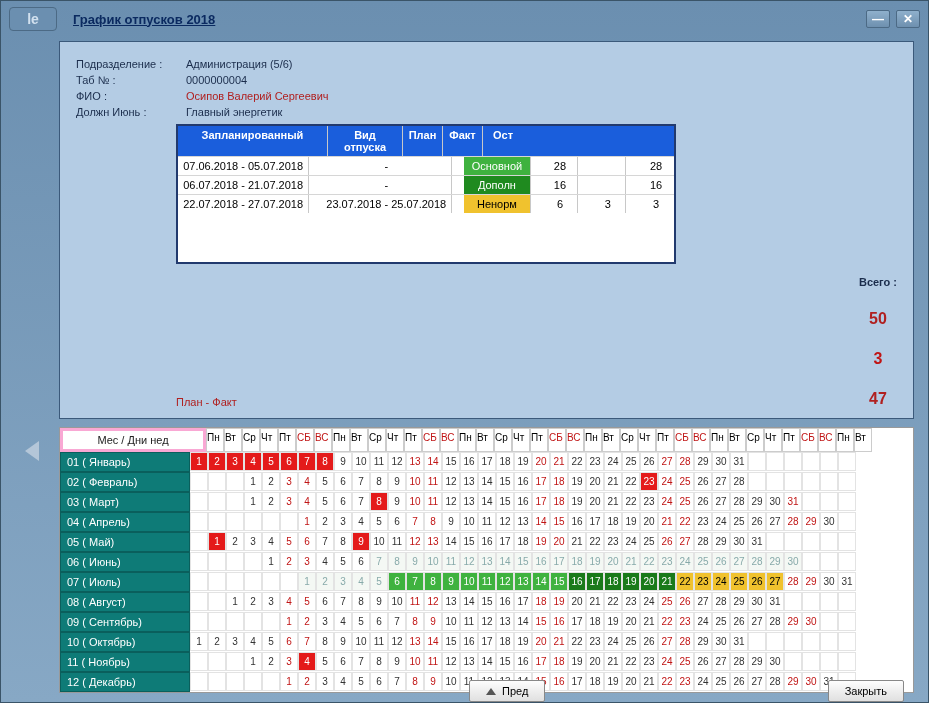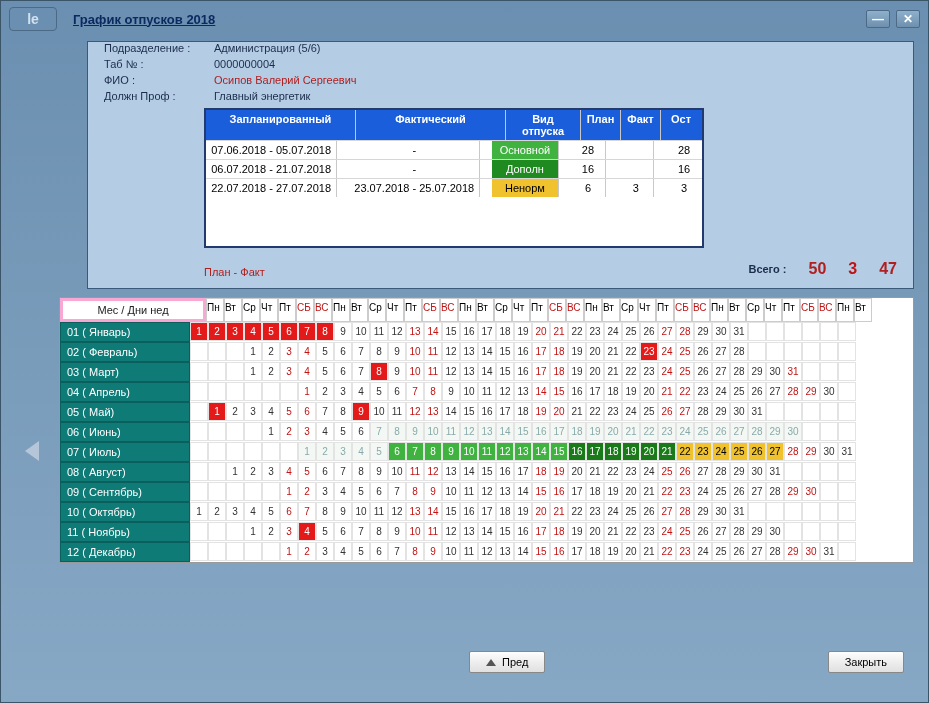--- a/index.html
+++ b/index.html
@@ -4,33 +4,33 @@
 <style>
   * { box-sizing: border-box; }
   body { margin:0; font-family: Tahoma, Arial, sans-serif; font-size:11px; background:#fff; }
   .window { width:929px; height:703px; background:linear-gradient(#6b8fb0,#87a8c5); border:1px solid #3a5468; position:relative; }
   .titlebar { height:36px; display:flex; align-items:center; padding:0 8px; }
   .logo { width:48px; height:24px; background:#6b8fb0; border:1px solid #4c6a85; border-radius:4px; color:#d2e1ef; display:flex; align-items:center; justify-content:center; font-size:14px; font-weight:bold; margin-right:16px; }
   .title { color:#0b2a60; font-size:13px; font-weight:bold; text-decoration:underline; }
   .winbtns { margin-left:auto; display:flex; gap:6px; }
   .winbtn { width:24px; height:18px; background:linear-gradient(#8fb0cc,#6e90af); border:1px solid #4c6a85; border-radius:2px; color:#fff; display:flex; align-items:center; justify-content:center; font-weight:bold; font-size:12px; cursor:pointer;}
   .content { margin:4px 14px 0 58px; }
-  .infocard { background:#b4cce4; border:1px solid #3b597a; padding:0 16px 10px;margin-left:28px; }
+  .infocard { background:#b4cce4; border:1px solid #3b597a; padding:16px 16px 10px; }
   .inforow { display:flex; margin-bottom:4px; }
   .inforow .k { width:110px; color:#1b2d4c; }
   .inforow .v { color:#1b2d4c; }
   .inforow .v.red { color:#b02020; }
   .vac-table { margin:6px 0 0 100px; border:2px solid #223a6e; background:#fff; width:500px; height:140px; }
   .vt-head { display:flex; background:#1a5edc; color:#fff; font-weight:bold; }
   .vt-head > div, .vt-row > div { border-right:1px solid #c8c8c8; padding:3px 4px; text-align:center; }
   .vt-row { display:flex; background:#fff; border-top:1px solid #d6d6d6;gap:12px; }
   .c1{width:150px;} .c2{width:150px;} .c3{width:75px;} .c4{width:40px;} .c5{width:40px;} .c6{width:40px;border-right:none!important;}
   .badge-green{background:#3fb23f;color:#fff;} .badge-dgreen{background:#1f8a1f;color:#fff;} .badge-yellow{background:#f0c22e;color:#000;}
   .legend { display:flex; align-items:flex-end; margin:12px 0 0 100px; color:#b02020;gap:8px; }
-  .totals { margin-left:auto; display:flex; gap:22px; align-items:center; }
+  .totals { margin-left:auto; display:flex; gap:22px; align-items:center;flex-direction:column; }
   .totals .lbl{color:#1b2d4c; font-weight:bold;}
   .totals .big{font-size:16px;font-weight:bold;}
   .totals .red{color:#c01414;}
   
   .calendar { margin:8px 14px 0 58px; background:#fff; border:1px solid #999; }
   .cal-head { display:flex; }
   .cal-mh { width:146px; border:3px solid #f9a8d4; background:#fff; text-align:center; padding:3px 0; color:#222;}
   .dowcell { width:16px; min-width:18px; border:1px solid #ccc; text-align:left; padding:3px 0; font-size:10px;}
   .dowcell.we{color:#c01414;}
   .cal-row { display:flex; }
@@ -39,21 +39,21 @@
   .daycell.empty{background:#fff;}
   .daycell.we{color:#c01414;}
   .daycell.hl-red{background:#e41a1a;color:#fff;}
   .daycell.hl-green{background:#3fb23f;color:#fff;}
   .daycell.hl-dgreen{background:#1a7a1a;color:#fff;}
   .daycell.hl-yellow{background:#f0c22e;color:#000;}
   .daycell.faint{color:#8aa; background:#f4f8f4;}
   
   .arrow-left { position:absolute; left:24px; top:440px; width:0;height:0;border-top:10px solid transparent;border-bottom:10px solid transparent;border-right:14px solid #b4c6d8; cursor:pointer;}
   
-  .footer { position:absolute; bottom:29px; right:24px; left:58px; display:flex; }
+  .footer { position:absolute; bottom:0; right:24px; left:58px; display:flex; }
   .btn { background:linear-gradient(#fdfdfd,#e0e0e0); border:1px solid #888; border-radius:2px; padding:4px 16px; cursor:pointer; font-size:11px; display:flex; align-items:center; gap:6px;}
   .btn .tri{width:0;height:0;border-left:5px solid transparent;border-right:5px solid transparent;border-bottom:7px solid #555;}
 </style>
 </head>
 <body>
 
 <div class="window">
   <div class="titlebar">
     <div class="logo">le</div>
     <div class="title">График отпусков 2018</div>
@@ -71,28 +71,27 @@
         </div>
       <div class="inforow">
           <div class="k">Таб № :</div>
           <div class="v">0000000004</div>
         </div>
       <div class="inforow">
           <div class="k">ФИО :</div>
           <div class="v red">Осипов Валерий Сергеевич</div>
         </div>
       <div class="inforow">
-          <div class="k">Должн Проф :</div>
+          <div class="k">Должн Июнь :</div>
           <div class="v">Главный энергетик</div>
         </div>
 
       <div class="vac-table">
         <div class="vt-head">
           <div class="c1">Запланированный</div>
-          <div class="c2">Фактический</div>
           <div class="c3">Вид отпуска</div>
           <div class="c4">План</div>
           <div class="c5">Факт</div>
           <div class="c6">Ост</div>
         </div>
         <div id="vt-body">
             <div class="vt-row">
               <div class="c1">07.06.2018 - 05.07.2018</div>
               <div class="c2">-</div>
               <div class="c3 badge-green">Основной</div>

